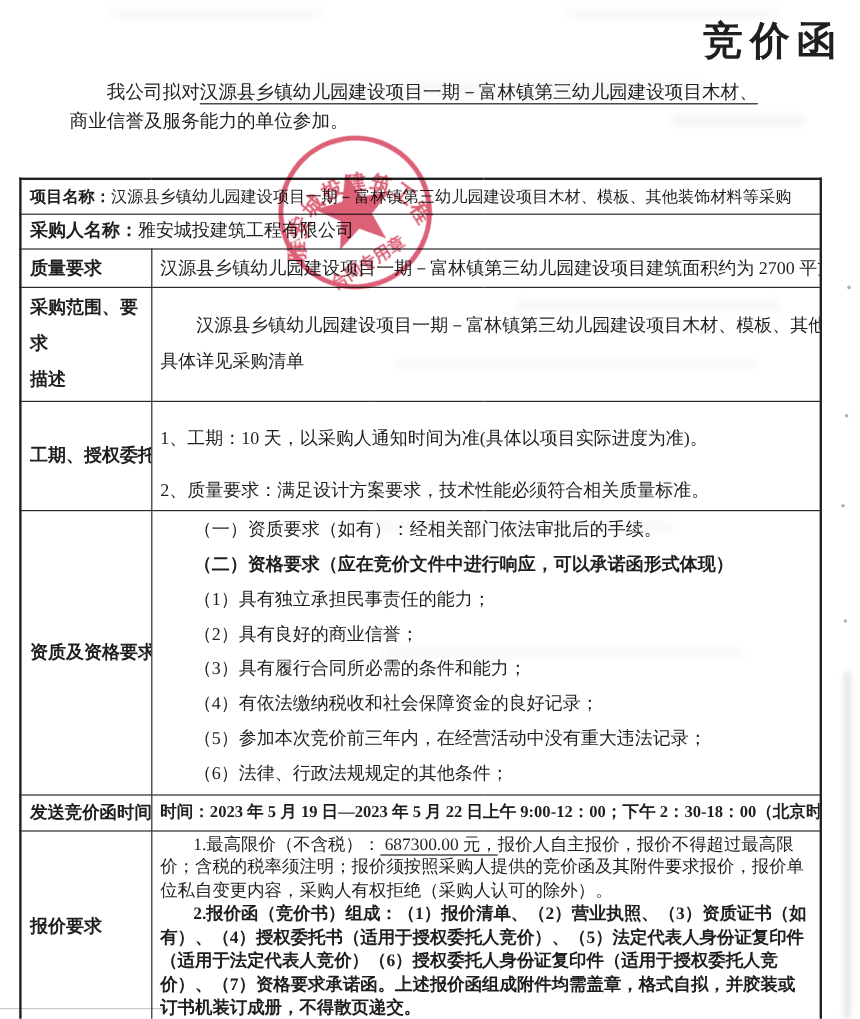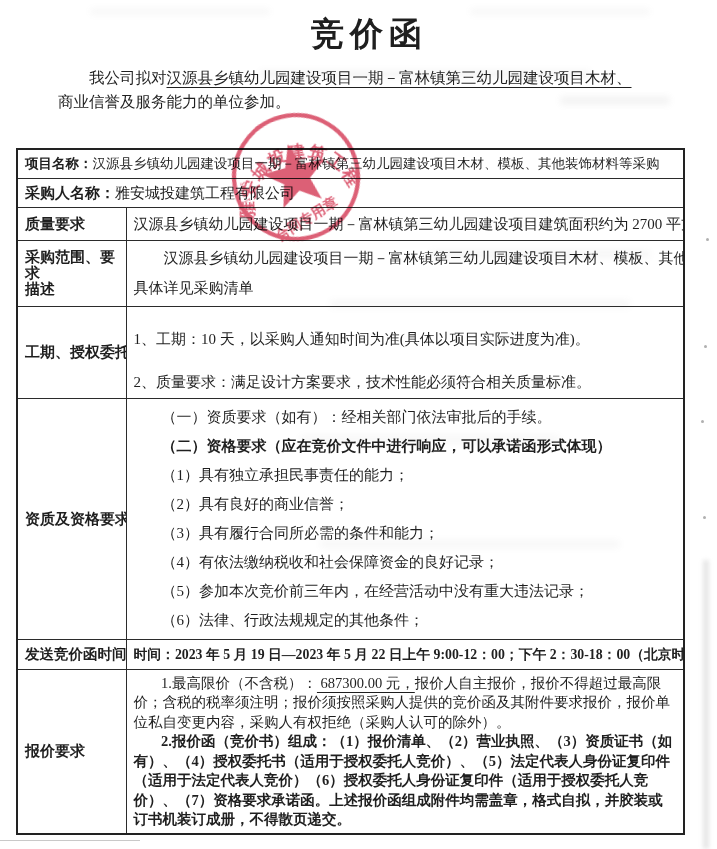--- a/index.html
+++ b/index.html
@@ -5,21 +5,21 @@
   html,body{margin:0;padding:0;}
   body{
     width:717px;height:849px;position:relative;overflow:hidden;
     background:#ffffff;
     font-family:"Liberation Serif","DejaVu Serif",serif;
     color:#1f1f1f;
   }
   
   .doc-title{
     position:absolute;left:16px;top:12px;width:667px;
-    text-align:center;font-size:33px;font-weight:bold;letter-spacing:6px;
+    text-align:right;font-size:33px;font-weight:bold;letter-spacing:6px;
     transform:translateX(20px);
   }
   
   .intro{
     position:absolute;left:58px;top:66px;width:604px;
     font-size:15.5px;line-height:23.5px;
   }
   .intro .l1{text-indent:2em;}
   .u{ text-decoration:underline; text-underline-offset:4px;margin-top:30px; }
   
@@ -98,21 +98,21 @@
     <td colspan="4" class="small nowrap"><span class="b">项目名称：</span><span>汉源县乡镇幼儿园建设项目一期－富林镇第三幼儿园建设项目木材、模板、其他装饰材料等采购</span></td>
   </tr>
   <tr style="height:29px">
     <td colspan="4" class="nowrap"><span class="b">采购人名称：</span><span>雅安城投建筑工程有限公司</span></td>
   </tr>
   <tr style="height:32px">
     <td class="lbl nowrap">质量要求</td>
     <td colspan="3" class="nowrap">汉源县乡镇幼儿园建设项目一期－富林镇第三幼儿园建设项目建筑面积约为 2700 平方米。</td>
   </tr>
   <tr style="height:60px">
-    <td class="lbl vtop" style="line-height:16px;">
+    <td class="lbl vtop" style="line-height:30px;">
       <div>采购范围、要求</div>
       <div>描述</div>
     </td>
     <td colspan="3">
       <div class="scope-l1">汉源县乡镇幼儿园建设项目一期－富林镇第三幼儿园建设项目木材、模板、其他装饰材料等，</div>
       <div class="scope-l2">具体详见采购清单</div>
     </td>
   </tr>
   <tr style="height:55px">
     <td class="lbl nowrap">工期、授权委托书</td>

